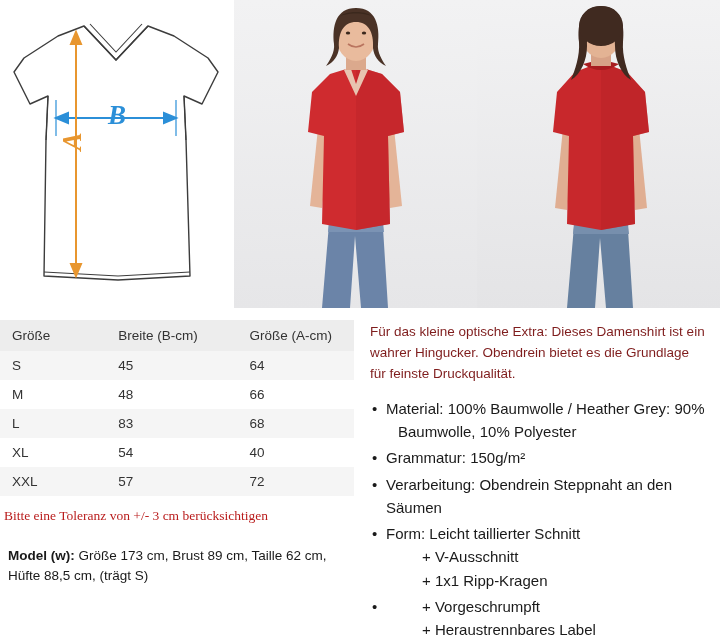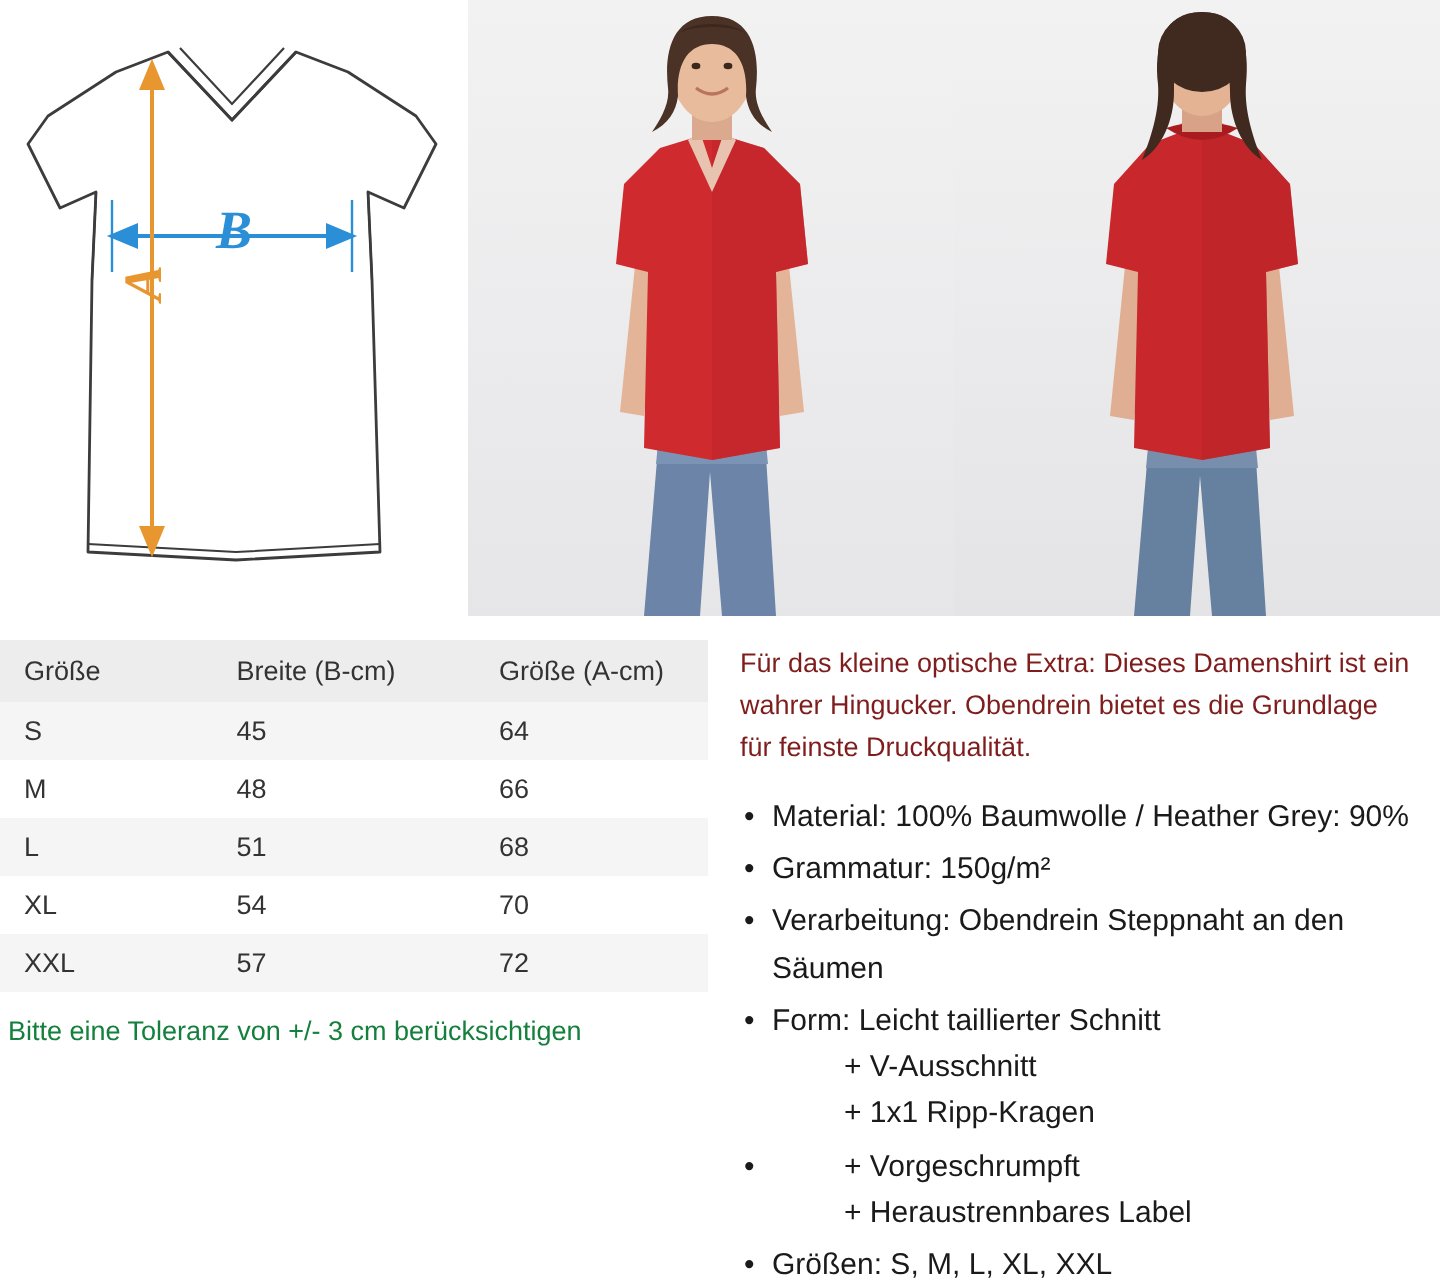--- a/index.html
+++ b/index.html
@@ -102,22 +102,23 @@
     font-size: 13.5px;
   }
   table.size-table tbody tr:nth-child(odd) { background: #f5f5f5; }
   table.size-table tbody tr:nth-child(even) { background: #ffffff; }
   .col-size { width: 104px; }
   .col-width { width: 134px; }
   .col-height { width: 116px; }
 
   .tolerance {
     font-size: 13.5px;
-    color: #15803d;
+    color: #b91c1c;
     padding: 12px 0 0 4px;
+    font-family: Liberation Serif, serif;
   }
   .model-info {
     font-size: 13.5px;
     color: #1a1a1a;
     padding: 0 0 0 4px;
     position: absolute;
     left: 4px;
     top: 238px;
     width: 350px;
     line-height: 1.5;
@@ -285,46 +286,51 @@
             <td>45</td>
             <td>64</td>
           </tr>
           <tr>
             <td>M</td>
             <td>48</td>
             <td>66</td>
           </tr>
           <tr>
             <td>L</td>
-            <td>51</td>
+            <td>83</td>
             <td>68</td>
           </tr>
           <tr>
             <td>XL</td>
             <td>54</td>
-            <td>70</td>
+            <td>40</td>
           </tr>
           <tr>
             <td>XXL</td>
             <td>57</td>
             <td>72</td>
           </tr>
         </tbody>
       </table>
 
       <div class="tolerance">Bitte eine Toleranz von +/- 3 cm berücksichtigen</div>
 
+      <div class="model-info">
+        <b>Model (w):</b><span> Größe 173 cm, Brust 89 cm, Taille 62 cm,</span><br>
+        <span>Hüfte 88,5 cm, (trägt S)</span>
+      </div>
     </div>
 
     <div class="right-col">
       <p class="intro">Für das kleine optische Extra: Dieses Damenshirt ist ein wahrer Hingucker. Obendrein bietet es die Grundlage für feinste Druckqualität.</p>
 
       <ul class="features">
         <li>
           <span>Material: 100% Baumwolle / Heather Grey: 90%</span>
+          <span class="cont-line">Baumwolle, 10% Polyester</span>
         </li>
         <li>
           <span>Grammatur: 150g/m²</span>
         </li>
         <li>
           <span>Verarbeitung: Obendrein Steppnaht an den Säumen</span>
         </li>
         <li>
           <span>Form: Leicht taillierter Schnitt</span>
           <span class="subline">+ V-Ausschnitt</span>

